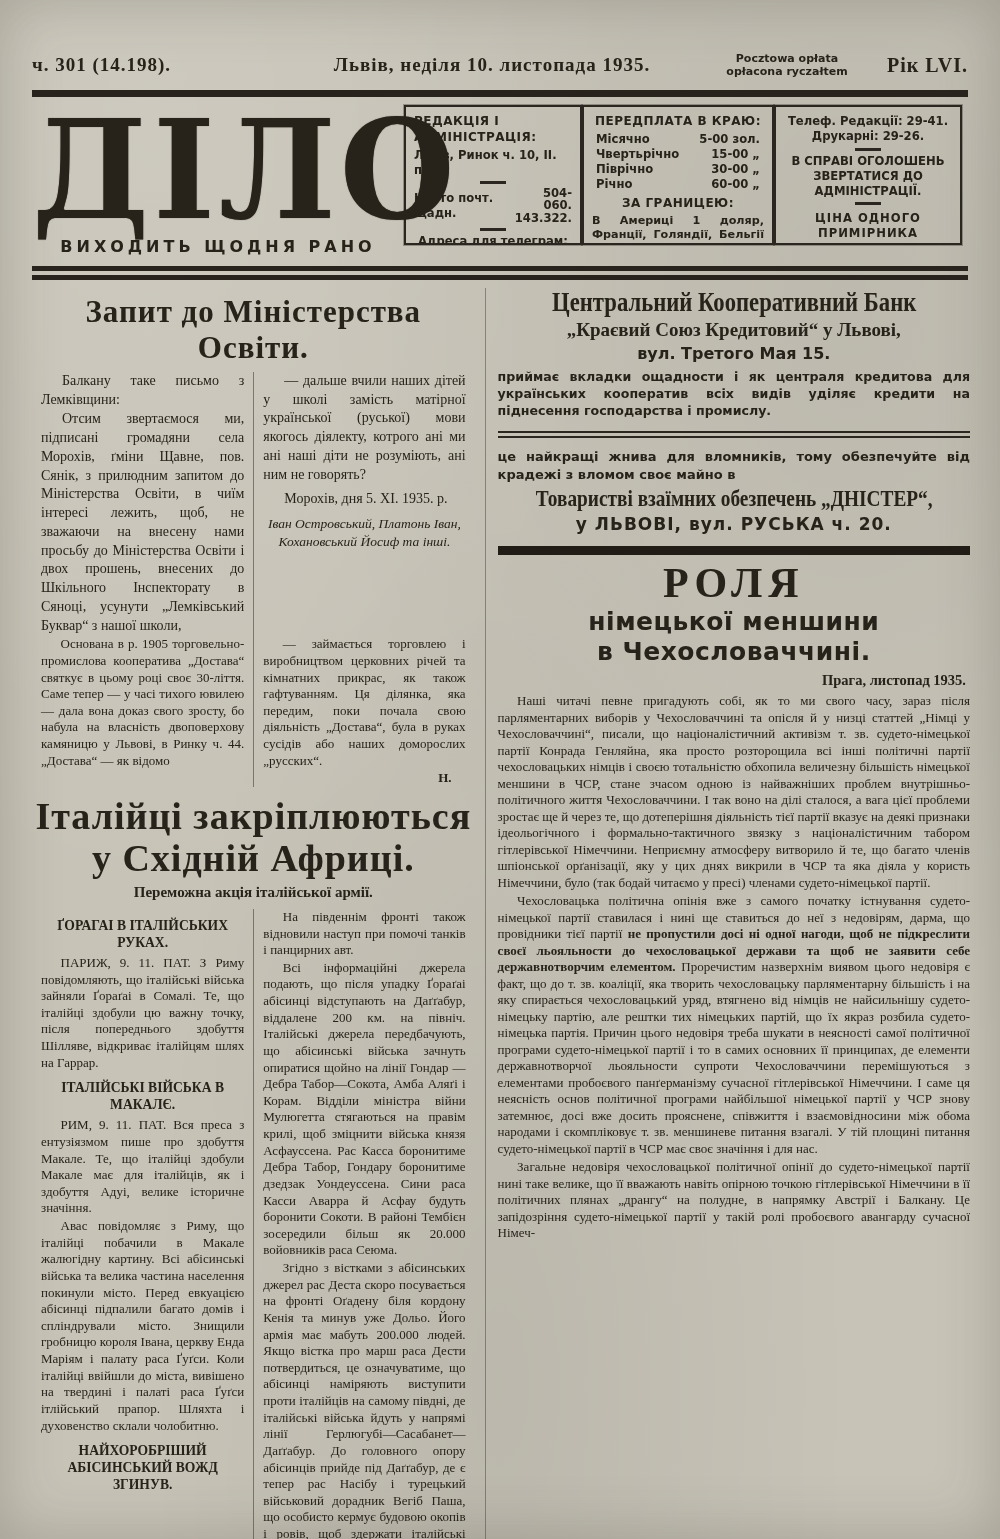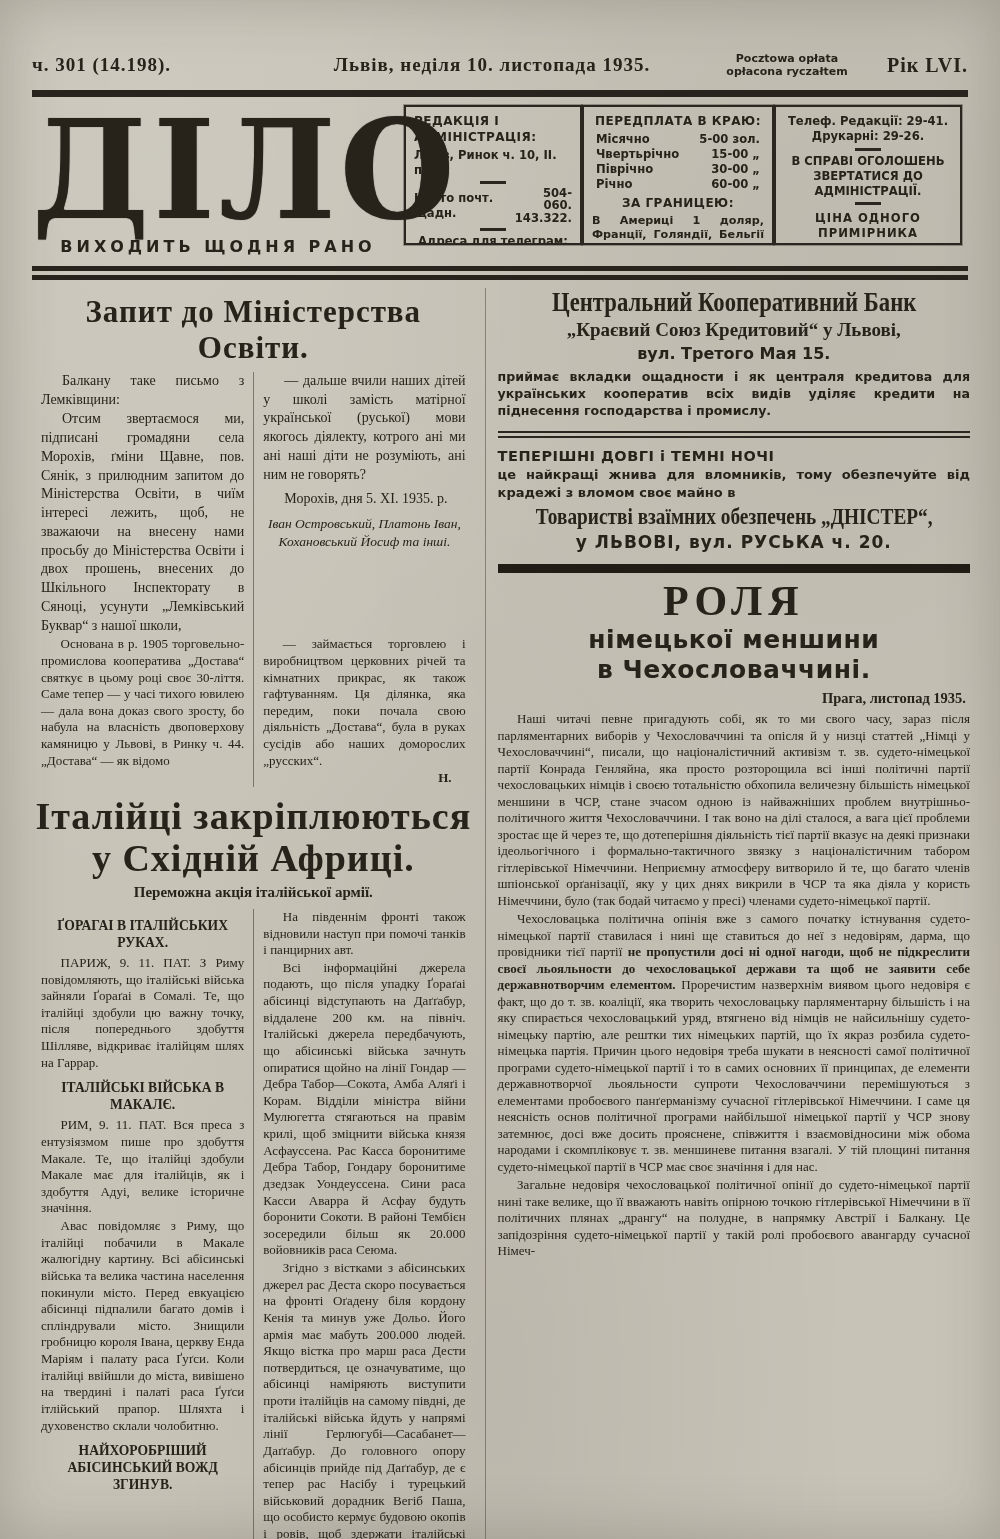--- a/index.html
+++ b/index.html
@@ -230,21 +230,20 @@
             <div class="condensed">Центральний Кооперативний Банк</div>
           </div>
         <div class="bank-sub">„Краєвий Союз Кредитовий“ у Львові,</div>
         <div class="bank-addr">вул. Третого Мая 15.</div>
         <div class="bank-body">приймає вкладки ощадности і як централя кредитова для українських кооператив всіх видів уділяє кредити на піднесення господарства і промислу.</div>
       </div>
 
       <div class="side-divider"></div>
 
       <div>
-        <div class="dn-head">ТЕПЕРІШНІ ДОВГІ і ТЕМНІ НОЧІ</div>
         <div class="dn-body">це найкращі жнива для вломників, тому обезпечуйте від крадежі з вломом своє майно в</div>
         <div class="dn-brand">
             <div class="condensed">Товаристві взаїмних обезпечень „ДНІСТЕР“,</div>
           </div>
         <div class="dn-addr">у ЛЬВОВІ, вул. РУСЬКА ч. 20.</div>
       </div>
 
       <div class="rule-heavy"></div>
 
       <div>

